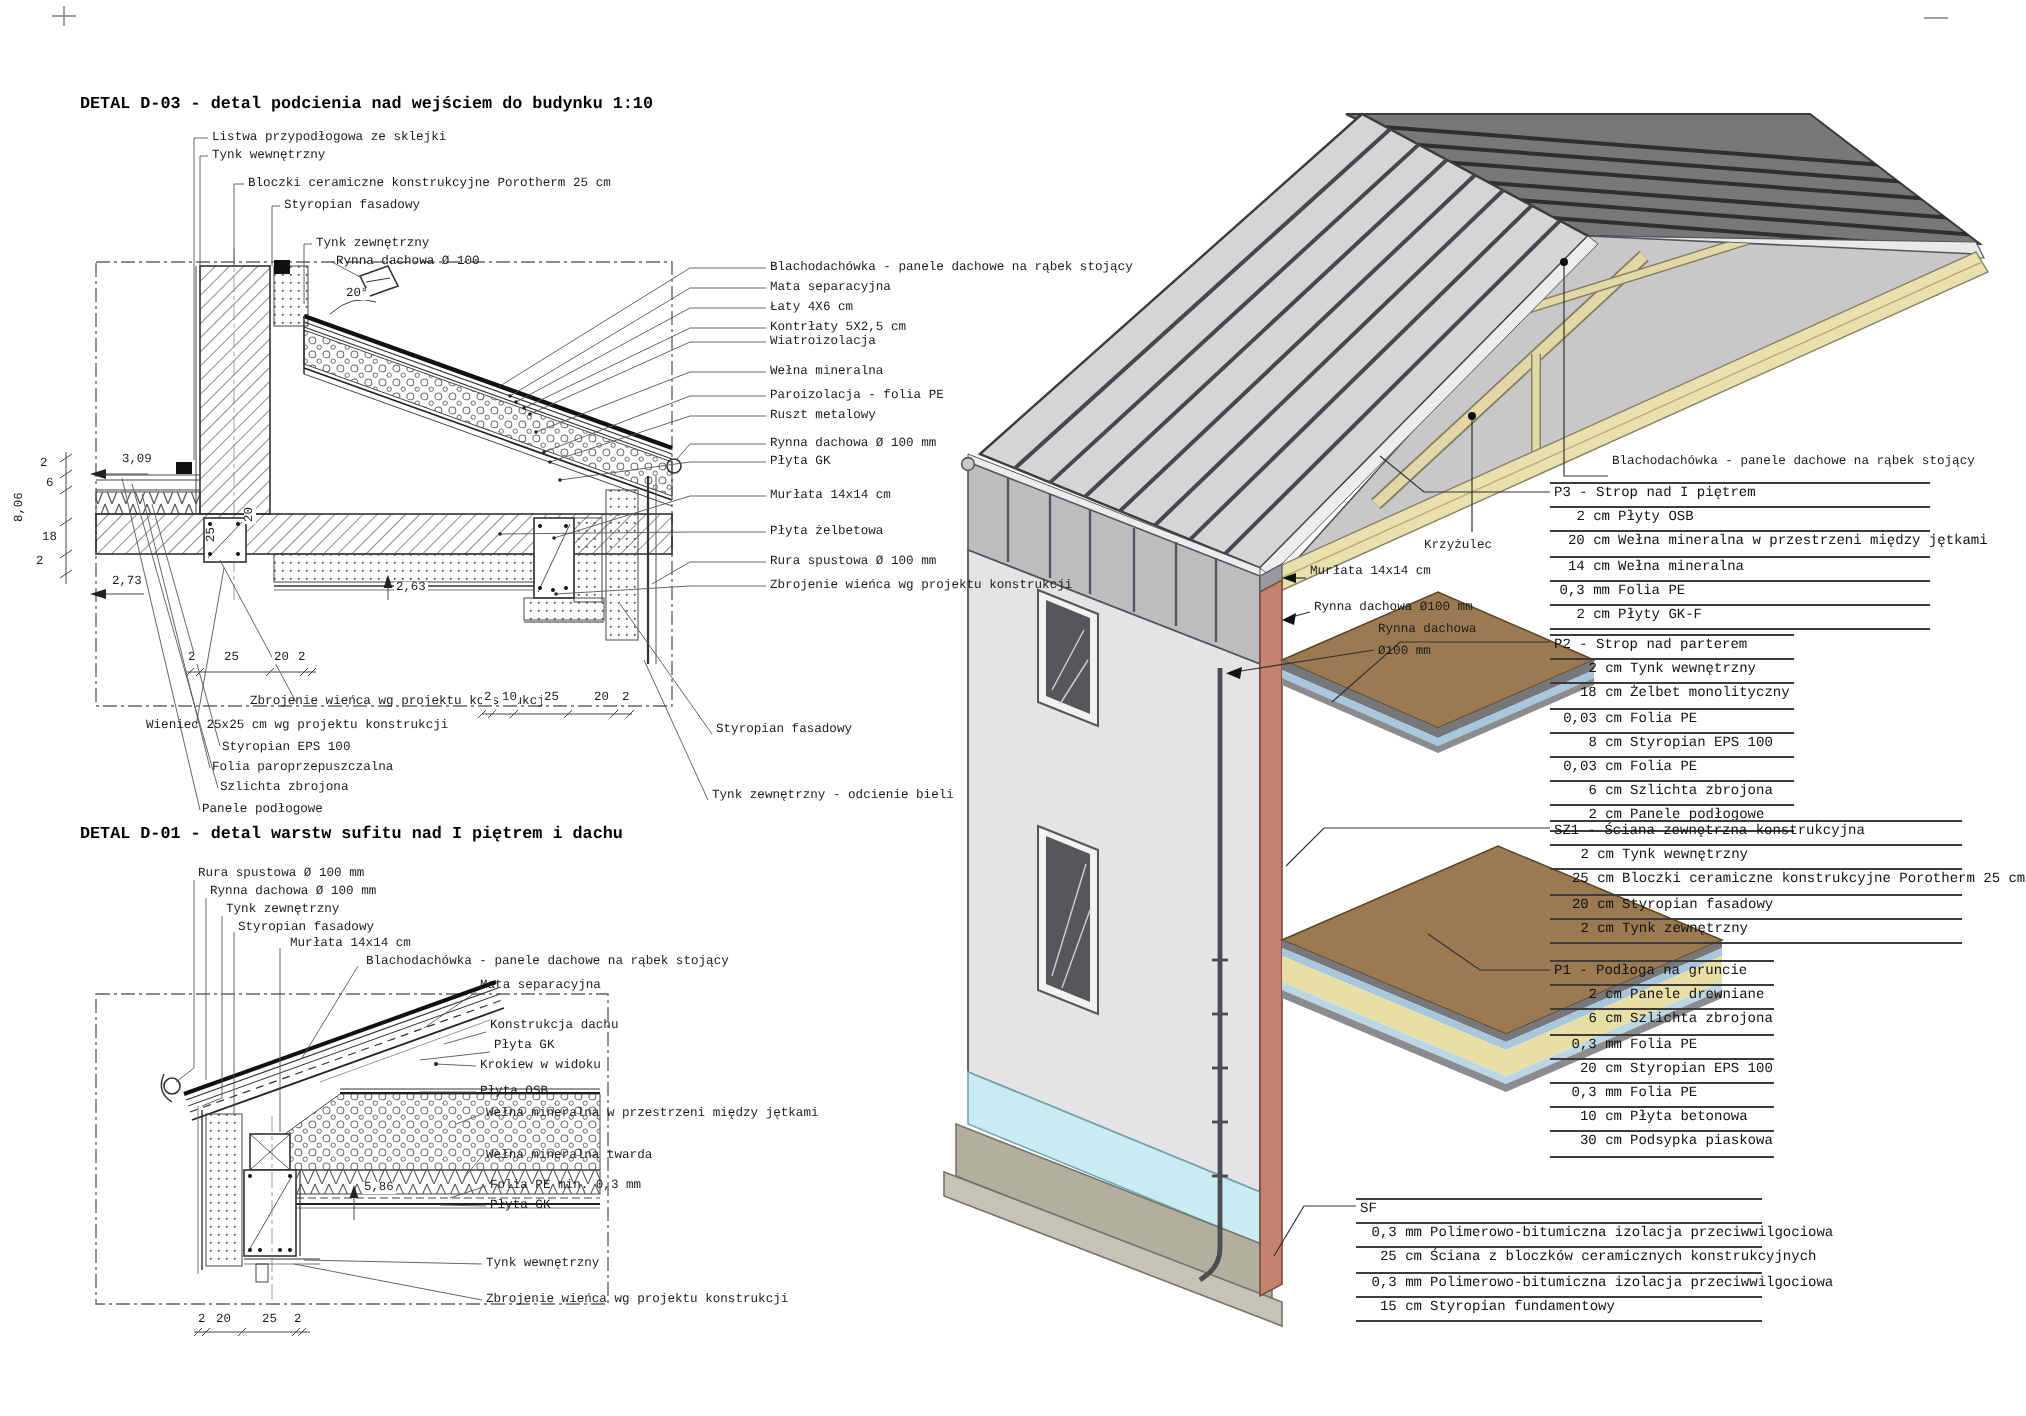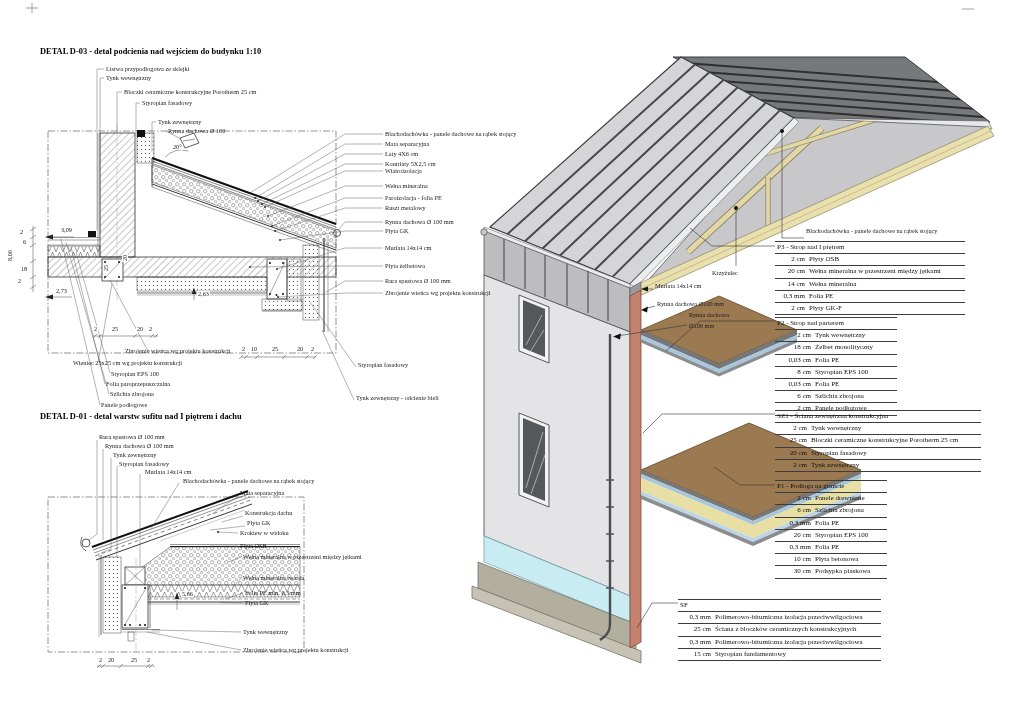--- a/index.html
+++ b/index.html
@@ -1,17 +1,17 @@
 <!DOCTYPE html>
 <html><head>
 <meta charset="utf-8">
 <style>
   html,body{margin:0;padding:0;background:#fff}
   #stage{position:relative;width:1013px;height:708px;background:#ffffff;overflow:hidden;
-         font-family:Liberation Serif, serif;color:#1c1c1c}
+         font-family:Liberation Mono, monospace;color:#1c1c1c}
   svg{position:absolute;overflow:visible}
   .lbl{position:absolute;font-size:6.3px;line-height:1.05;white-space:nowrap;color:#1c1c1c}
   .dim{position:absolute;font-size:6.2px;line-height:1;white-space:nowrap;color:#1c1c1c;background:#fff;padding:0 1px}
   .rot{transform:rotate(-90deg);transform-origin:0 0}
   .title{position:absolute;font-weight:bold;font-size:8.4px;line-height:1;color:#000;white-space:nowrap}
   .ltable{position:absolute;border-top:1px solid #3c3c3c;background:transparent}
   .ltitle,.trow{display:flex;align-items:center;height:11.2px;border-bottom:1px solid #3c3c3c;
                 font-size:7px;line-height:1;white-space:nowrap;color:#111}
   .ltitle{padding-left:2px}
   .trow .ta{flex:none;text-align:right;margin-right:4px}

